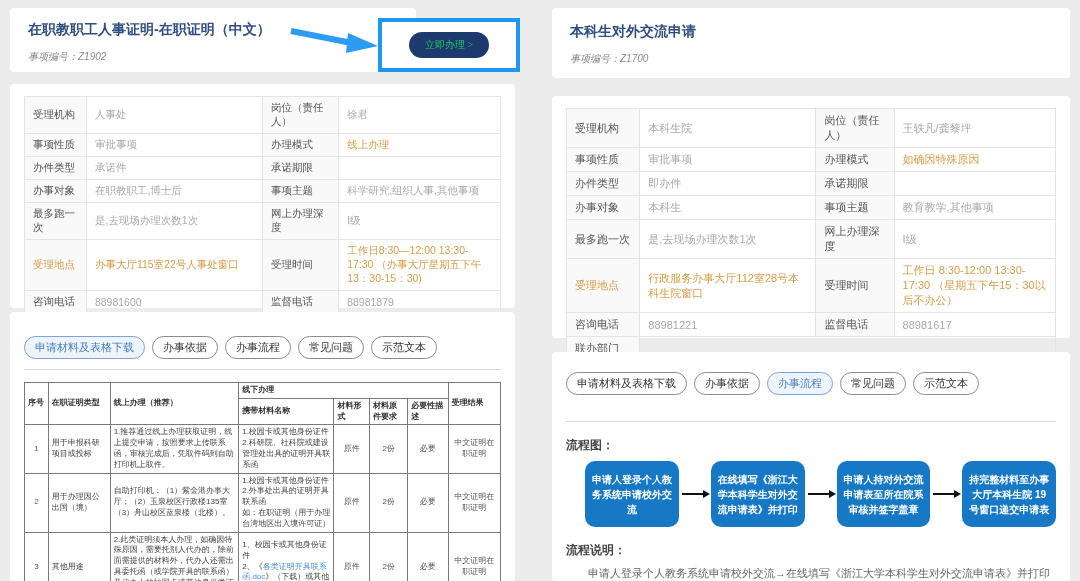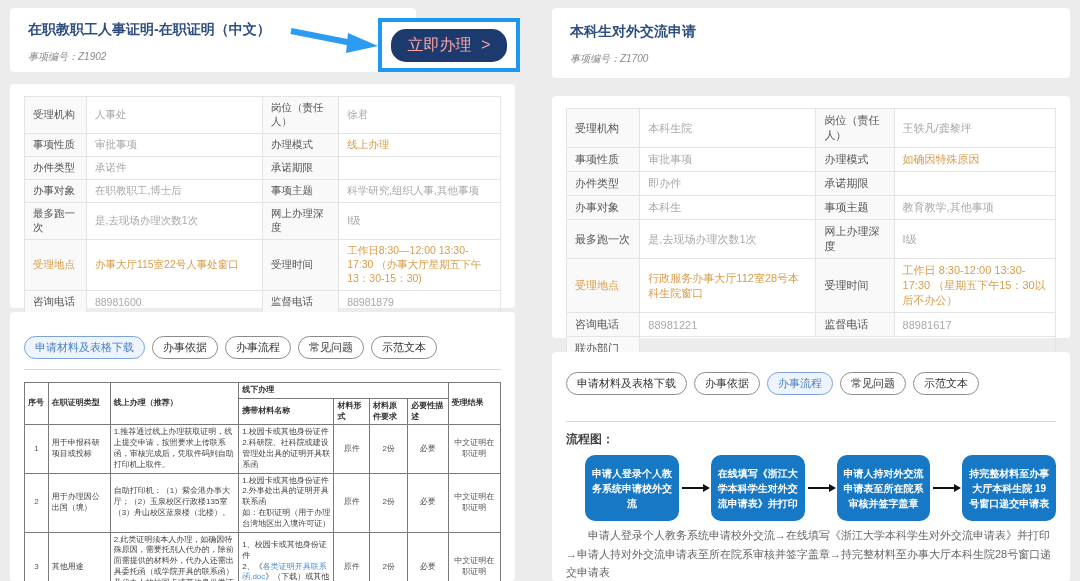--- a/index.html
+++ b/index.html
@@ -10,22 +10,22 @@
   .card{position:absolute;background:#fff;border-radius:4px;box-sizing:border-box;}
 
   
   .panel-title{font-size:14px;font-weight:600;color:#2e4e80;}
   .item-no{font-size:10px;color:#8a8a8a;margin-top:11px;font-style:italic;}
   #l-head{left:10px;top:8px;width:406px;height:64px;padding:13px 18px;}
   #r-head{left:552px;top:8px;width:518px;height:70px;padding:15px 18px;}
 
   .highlight-box{position:absolute;left:368px;top:10px;width:134px;height:46px;
     border:4px solid #1e97f0;display:flex;align-items:center;justify-content:center;background:#fff;}
-  .apply-btn{background:#1c3a6d;color:#fca5a5;font-size:16px;border:none;border-radius:15px;
-    padding:6px 16px;cursor:pointer;font-family:Liberation Mono, monospace;}
+  .apply-btn{background:#1c3a6d;color:#22c55e;font-size:10px;border:none;border-radius:15px;
+    padding:6px 16px;cursor:pointer;font-family:Liberation Serif, serif;}
   .pointer-arrow{position:absolute;left:278px;top:16px;width:92px;height:32px;}
 
   
   #l-info{left:10px;top:84px;width:505px;height:224px;padding:12px 14px;}
   #r-info{left:552px;top:96px;width:518px;height:242px;padding:12px 14px;}
   table.info{width:100%;border-collapse:collapse;table-layout:fixed;}
   #l-info table.info{font-size:10.5px;}
   #r-info table.info{font-size:11px;}
   table.info td{border:1px solid #e4e4e4;padding:4px 8px;overflow:hidden;}
   td.lbl{background:#f9f9f9;color:#555;}
@@ -46,21 +46,21 @@
   table.materials{width:100%;border-collapse:collapse;table-layout:fixed;font-size:8px;
     margin-top:12px;color:#444;line-height:1.35;}
   table.materials th,table.materials td{border:1px solid #7a7a7a;padding:2px 3px;vertical-align:middle;}
   table.materials th{font-weight:600;text-align:left;color:#333;}
   table.materials td.c{text-align:center;color:#555;}
   .doclink{color:#4a90d9;cursor:pointer;}
 
   
   #r-tabcard{left:552px;top:352px;width:518px;height:229px;padding:12px 14px;overflow:hidden;}
   #r-tabcard .divider{margin-top:26px;}
-  .section-label{font-size:12px;font-weight:bold;color:#444;margin-top:9px;}
+  .section-label{font-size:12px;font-weight:bold;color:#444;margin-top:15px;}
   .flow-row{display:flex;align-items:center;margin-top:7px;padding-left:19px;}
   .flow-box{background:#1779c5;color:#fff;font-size:10px;font-weight:bold;border-radius:10px;
     width:88px;min-height:50px;padding:8px 5px;display:flex;align-items:center;justify-content:center;
     text-align:center;line-height:1.5;box-sizing:content-box;}
   .flow-arrow{width:26px;height:2px;background:#111;position:relative;margin:0 3px;flex-shrink:0;}
   .flow-arrow::after{content:'';position:absolute;right:-2px;top:-3.5px;
     border-left:7px solid #111;border-top:4.5px solid transparent;border-bottom:4.5px solid transparent;}
   .flow-desc{font-size:11px;color:#666;line-height:1.7;text-indent:2em;margin-top:5px;}
 </style>
 </head>
@@ -299,14 +299,15 @@
   <div class="section-label">流程图：</div>
   <div class="flow-row" id="r-flow">
       <div class="flow-box">申请人登录个人教务系统申请校外交流</div>
       <div class="flow-arrow"></div>
       <div class="flow-box">在线填写《浙江大学本科学生对外交流申请表》并打印</div>
       <div class="flow-arrow"></div>
       <div class="flow-box">申请人持对外交流申请表至所在院系审核并签字盖章</div>
       <div class="flow-arrow"></div>
       <div class="flow-box">持完整材料至办事大厅本科生院 19 号窗口递交申请表</div>
     </div>
+  <div class="section-label">流程说明：</div>
   <div class="flow-desc">申请人登录个人教务系统申请校外交流→在线填写《浙江大学本科学生对外交流申请表》并打印→申请人持对外交流申请表至所在院系审核并签字盖章→持完整材料至办事大厅本科生院28号窗口递交申请表</div>
 </div>
 
 </body></html>

